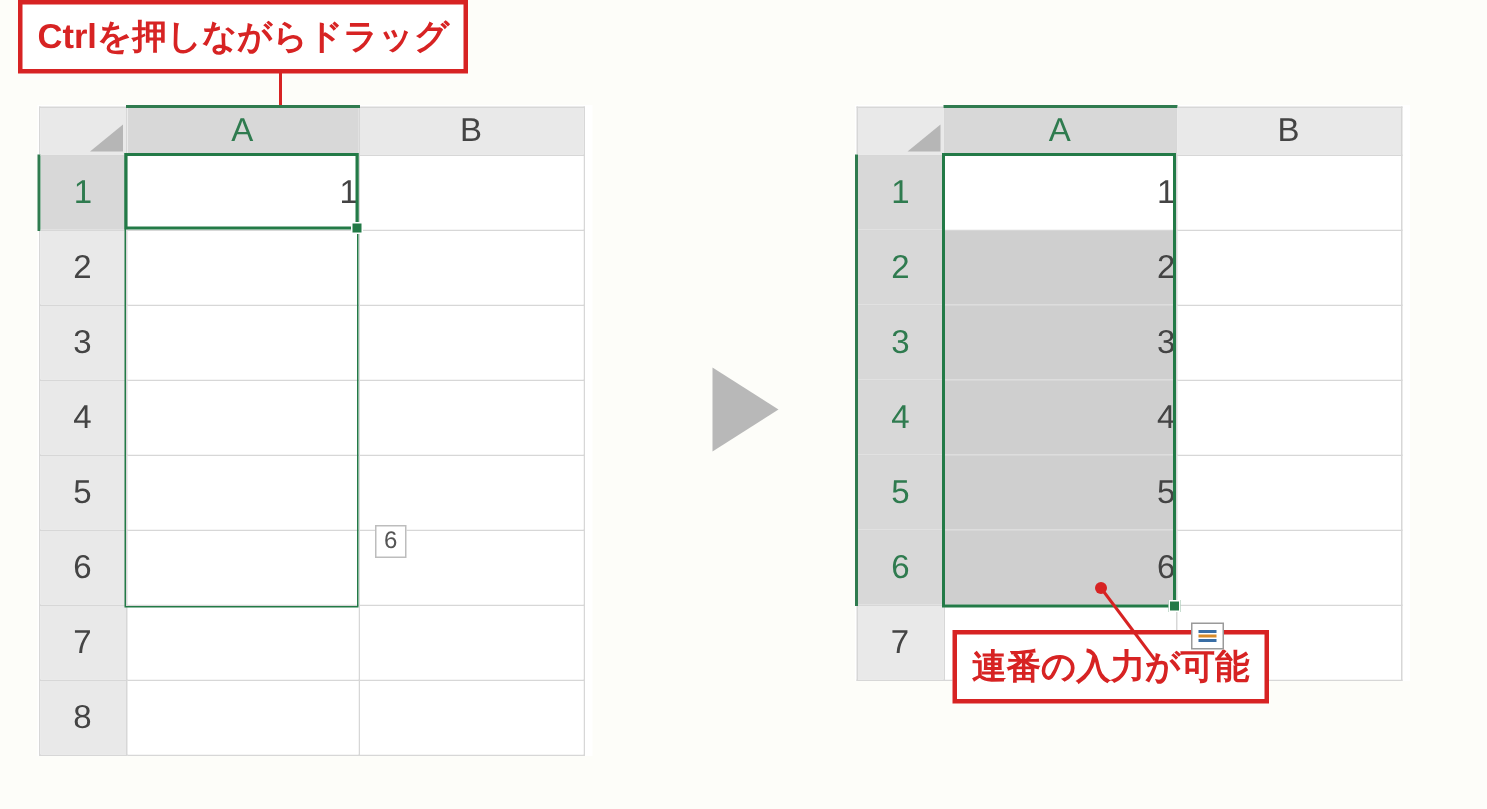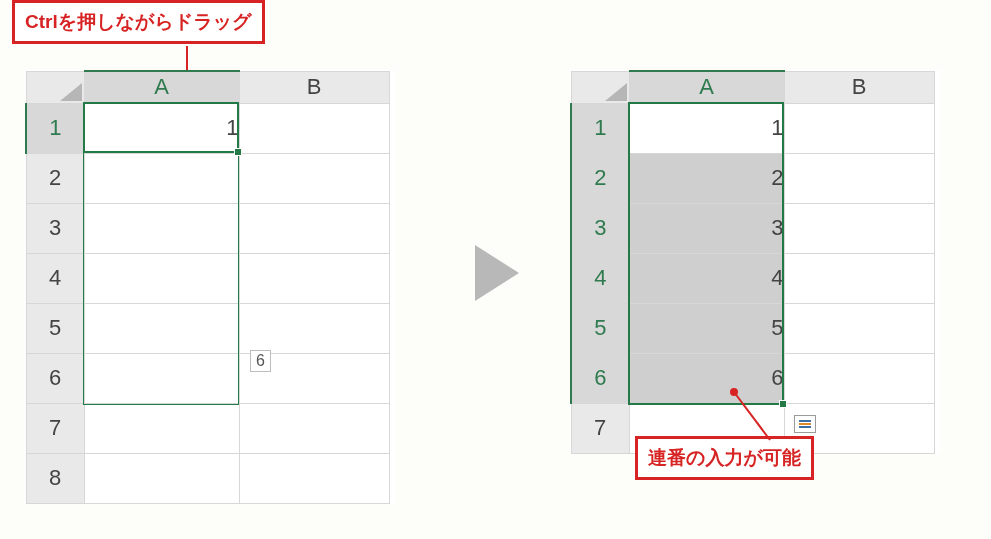--- a/index.html
+++ b/index.html
@@ -11,21 +11,21 @@
     background: #fdfdf9;
     font-family: "Meiryo", "Yu Gothic", Arial, sans-serif;
     position: relative;
   }
   .callout {
     position: absolute;
     border: 3px solid #d72323;
     background: #fff;
     color: #d72323;
     font-weight: bold;
-    font-size: 19px;
+    font-size: 23px;
     padding: 6px 10px;
     white-space: nowrap;
   }
   .callout-line {
     position: absolute;
     background: #d72323;
   }
   .callout-dot {
     position: absolute;
     width: 8px;
@@ -262,20 +262,20 @@
 
   <div class="fill-handle" style="left:209px; top:330px;"></div>
 
   <div class="autofill-icon" style="left:224px; top:345px;">
     <div class="bar"></div>
       <div class="bar o"></div>
       <div class="bar"></div>
   </div>
 </div>
 
-<div class="callout" style="left:635px; top:436px;">
+<div class="callout" style="left:635px; top:420px;">
   <span>連番の入力が可能</span>
 </div>
 
 <div class="callout-dot" style="left:730px; top:388px;"></div>
 <svg style="position:absolute; left:730px; top:388px; width:50px; height:55px; z-index:8;">
   <line x1="4" y1="4" x2="40" y2="52" stroke="#d72323" stroke-width="2"></line>
 </svg>
 
 </body></html>

